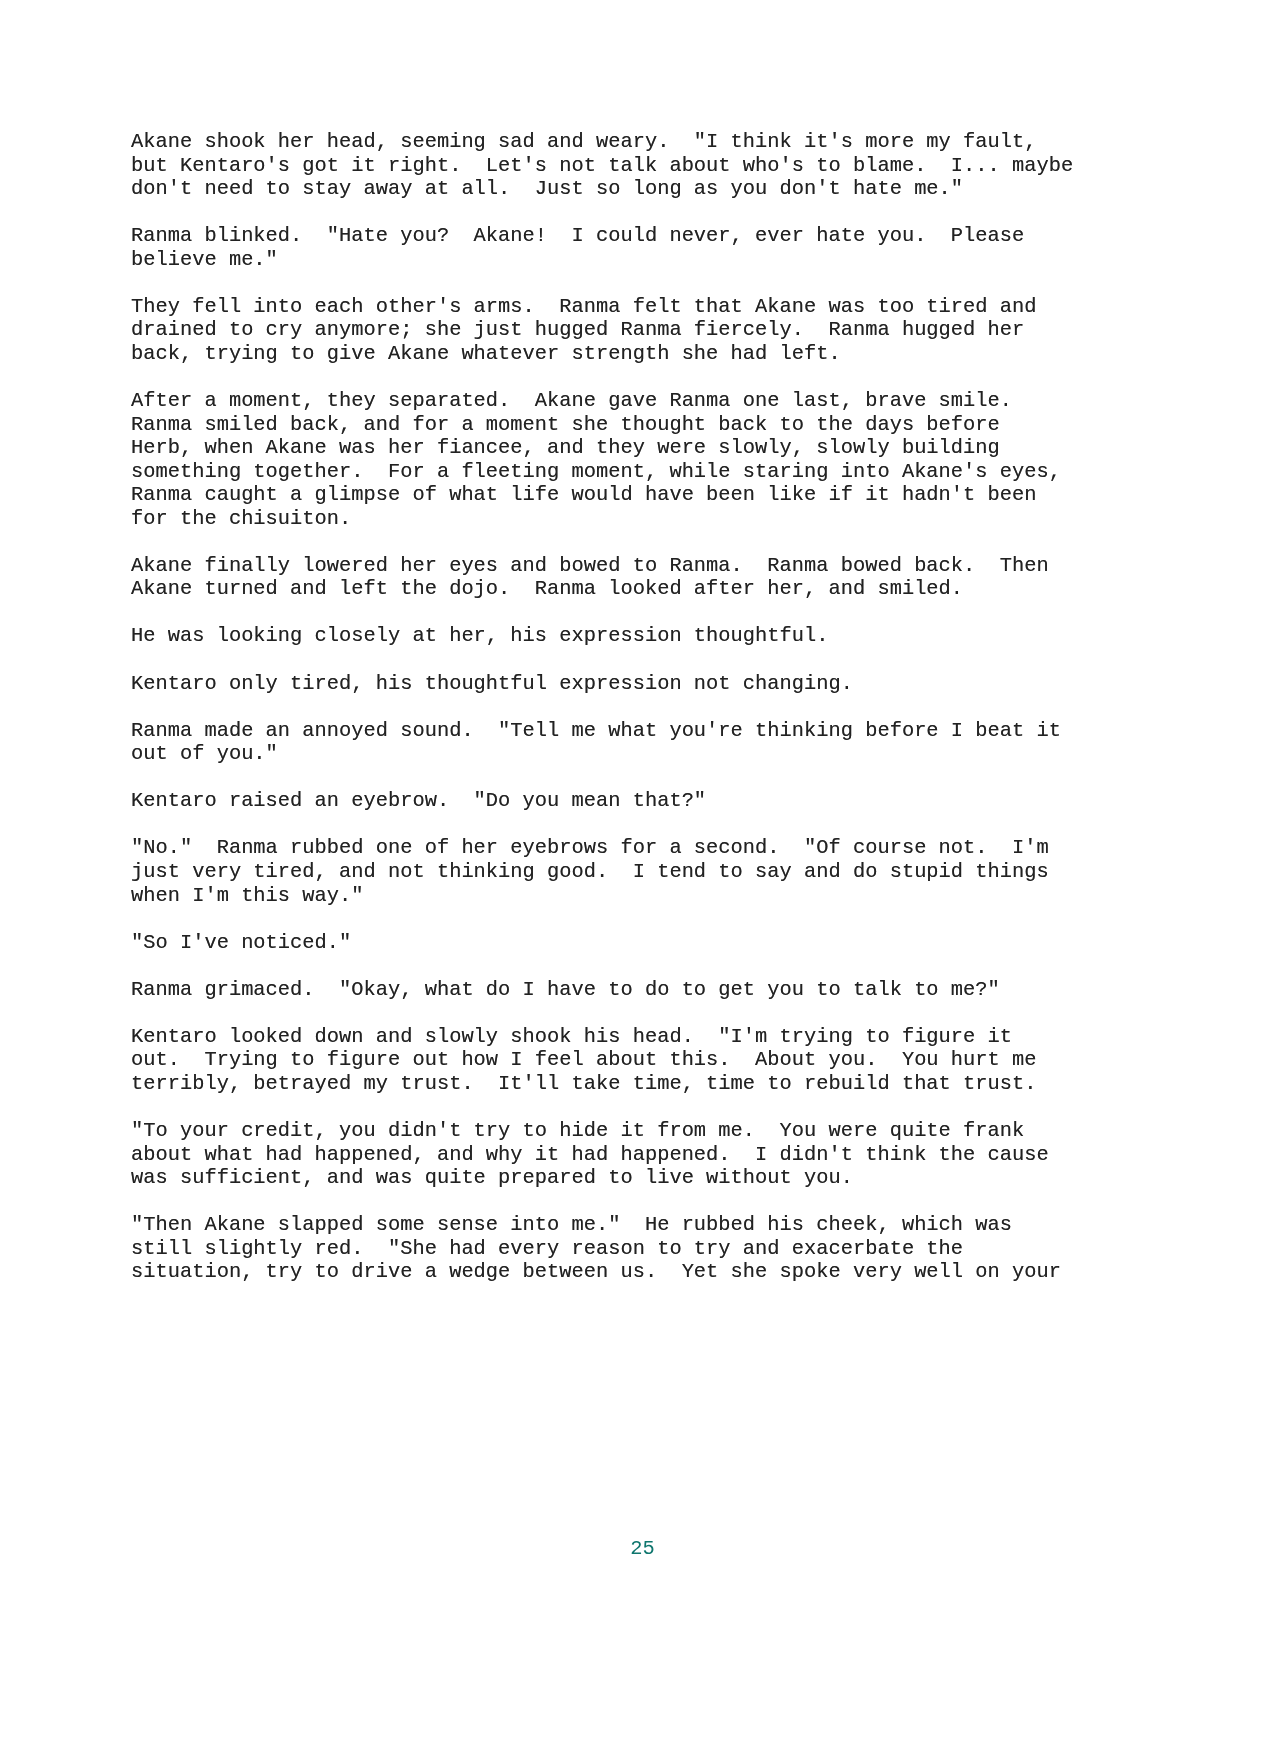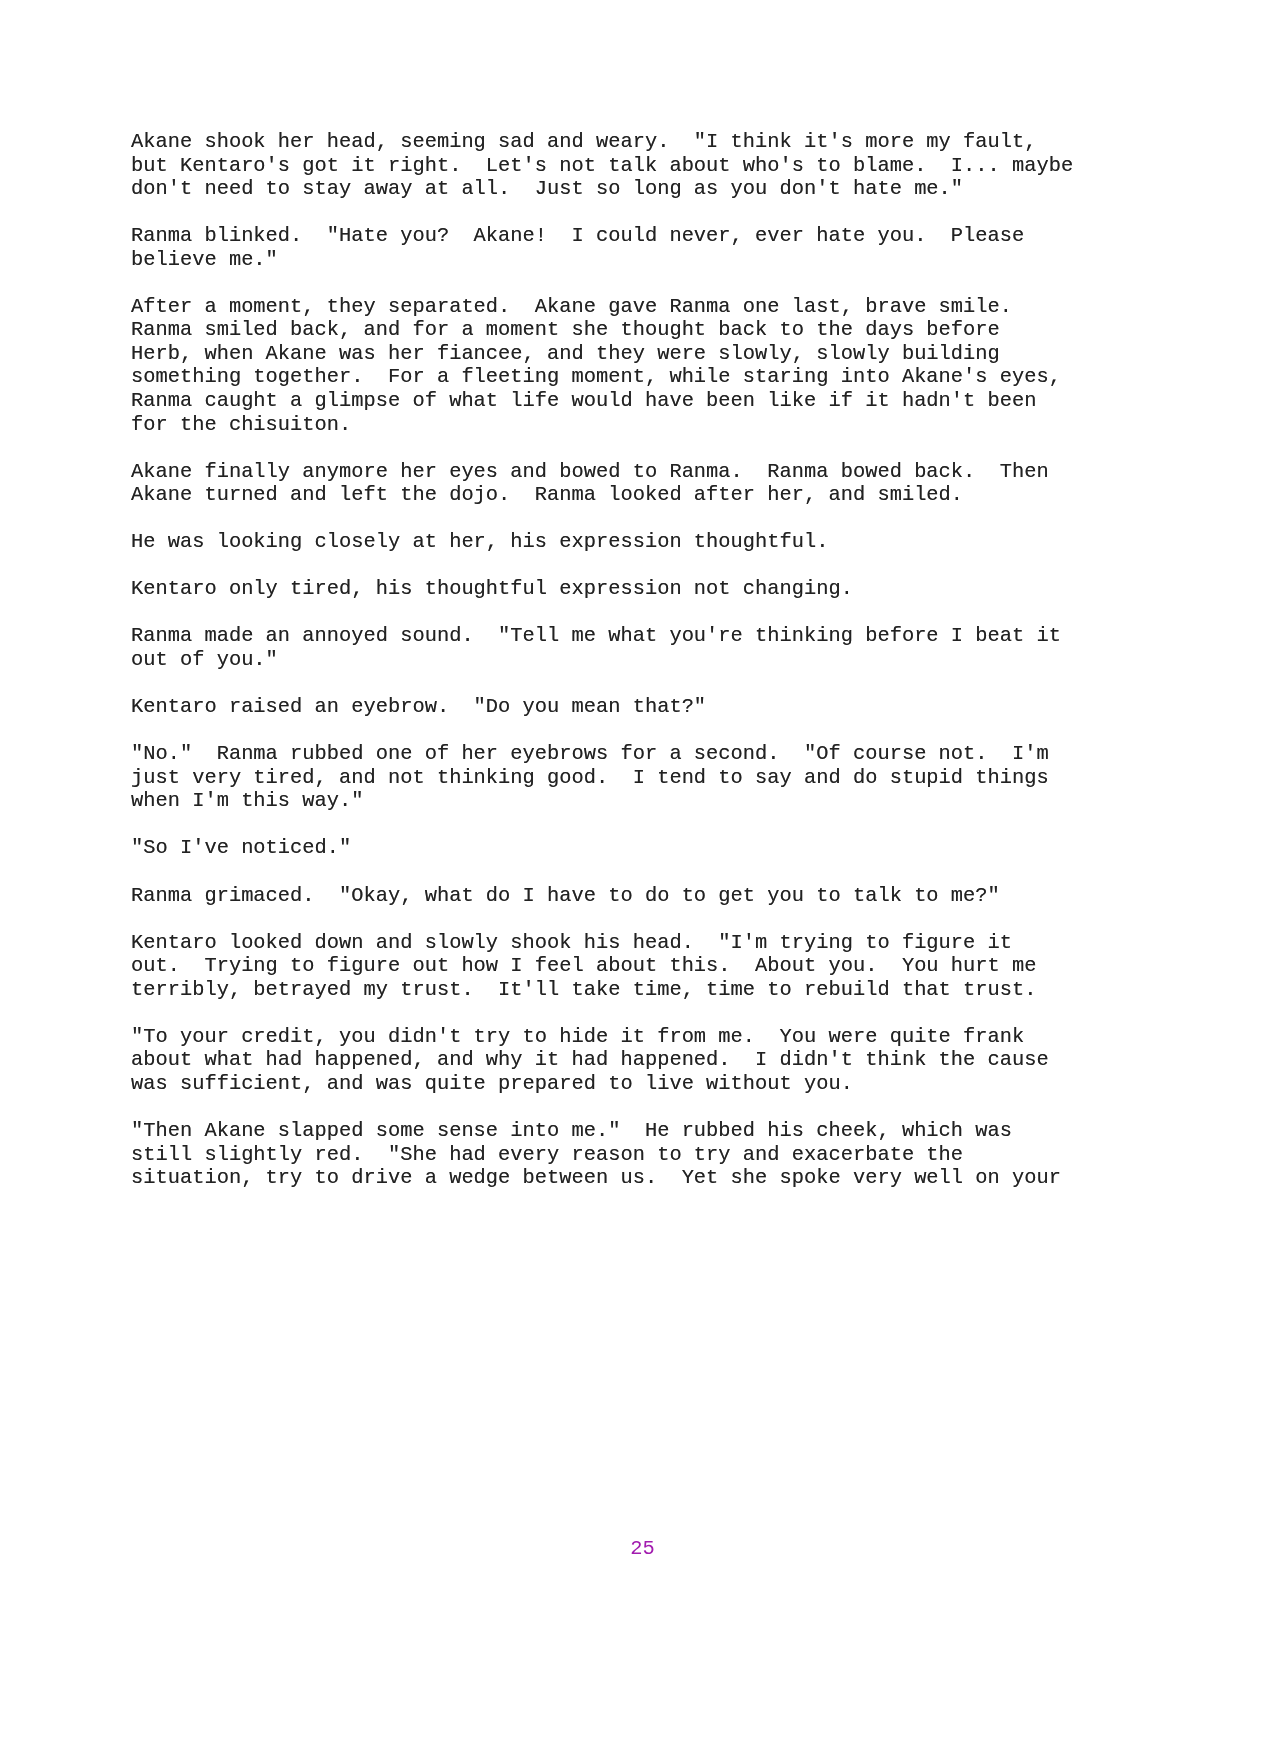--- a/index.html
+++ b/index.html
@@ -32,40 +32,43 @@
   }
   .page-number {
     position: absolute;
     top: 1537px;
     left: 0;
     width: 100%;
     text-align: center;
     text-indent: 10px;
     font-size: 20.4px;
     line-height: 23.55px;
-    color: #a21caf;
+    color: #0f766e;
   }
 </style>
 </head>
 <body>
 
 <div class="scan-page">
   <div class="text-block">
     <div class="para">Akane shook her head, seeming sad and weary.  "I think it's more my fault,
 but Kentaro's got it right.  Let's not talk about who's to blame.  I... maybe
 don't need to stay away at all.  Just so long as you don't hate me."</div>
     <div class="para">Ranma blinked.  "Hate you?  Akane!  I could never, ever hate you.  Please
 believe me."</div>
+    <div class="para">They fell into each other's arms.  Ranma felt that Akane was too tired and
+drained to cry anymore; she just hugged Ranma fiercely.  Ranma hugged her
+back, trying to give Akane whatever strength she had left.</div>
     <div class="para">After a moment, they separated.  Akane gave Ranma one last, brave smile.
 Ranma smiled back, and for a moment she thought back to the days before
 Herb, when Akane was her fiancee, and they were slowly, slowly building
 something together.  For a fleeting moment, while staring into Akane's eyes,
 Ranma caught a glimpse of what life would have been like if it hadn't been
 for the chisuiton.</div>
-    <div class="para">Akane finally anymore her eyes and bowed to Ranma.  Ranma bowed back.  Then
+    <div class="para">Akane finally lowered her eyes and bowed to Ranma.  Ranma bowed back.  Then
 Akane turned and left the dojo.  Ranma looked after her, and smiled.</div>
     <div class="para">He was looking closely at her, his expression thoughtful.</div>
     <div class="para">Kentaro only tired, his thoughtful expression not changing.</div>
     <div class="para">Ranma made an annoyed sound.  "Tell me what you're thinking before I beat it
 out of you."</div>
     <div class="para">Kentaro raised an eyebrow.  "Do you mean that?"</div>
     <div class="para">"No."  Ranma rubbed one of her eyebrows for a second.  "Of course not.  I'm
 just very tired, and not thinking good.  I tend to say and do stupid things
 when I'm this way."</div>
     <div class="para">"So I've noticed."</div>

